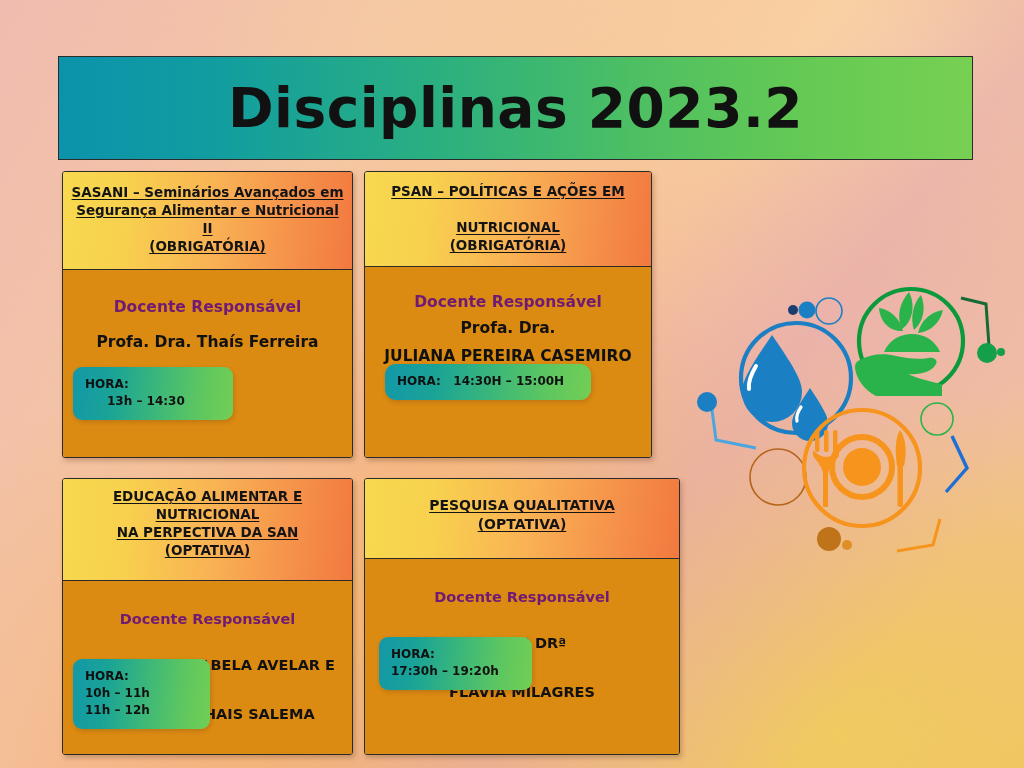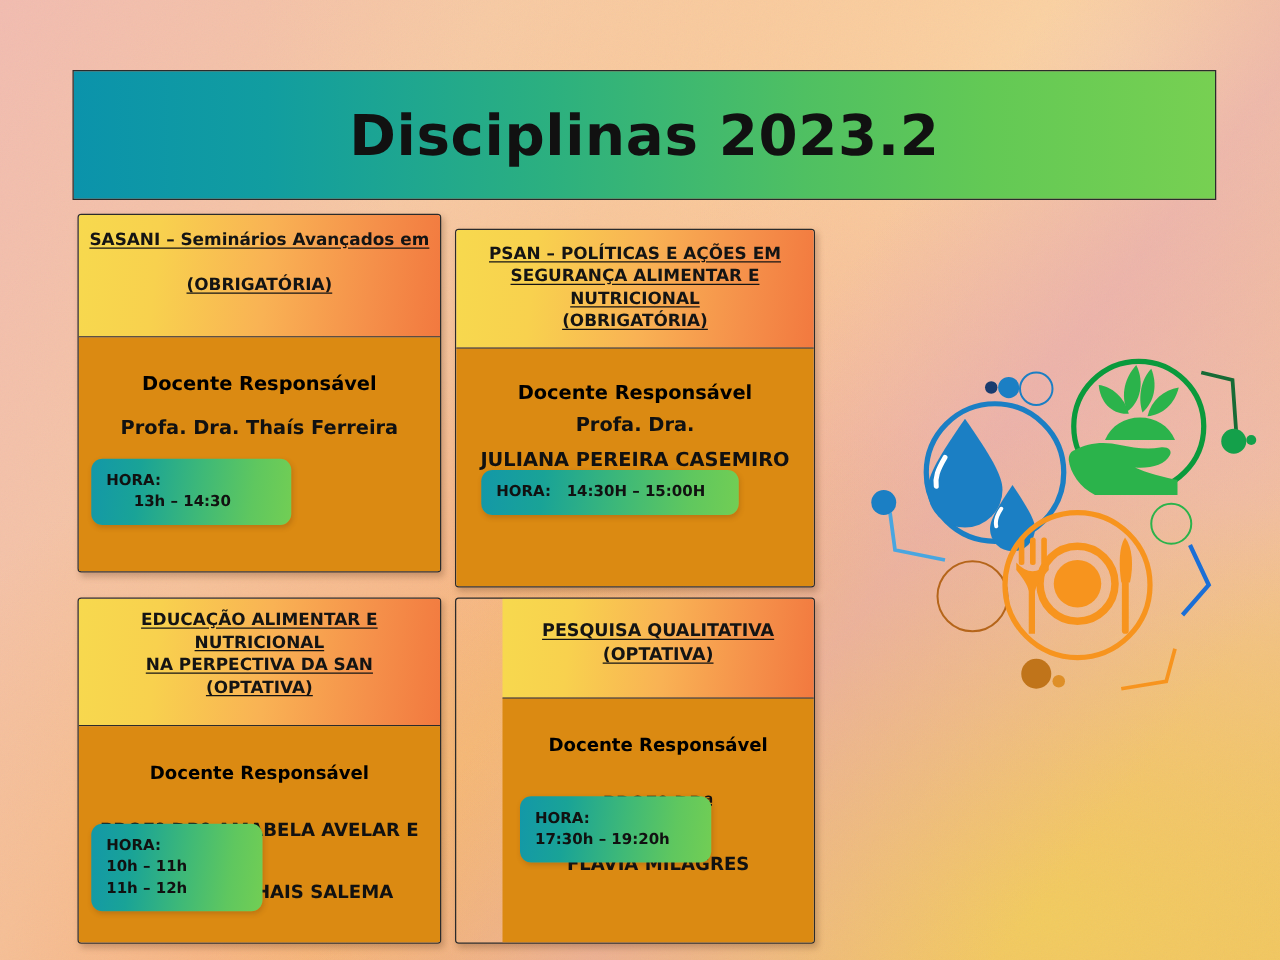--- a/index.html
+++ b/index.html
@@ -28,21 +28,21 @@
   #bg-noise { position:absolute; inset:0; opacity:0.055; }
 
   
   #banner {
     position:absolute; left:58px; top:56px; width:915px; height:104px;
     border:1.5px solid #2b2b2b;
     background:linear-gradient(90deg,#0B93AB 0%, #119DA0 17%, #2CB07F 42%, #4FC062 64%, #63C955 80%, #77D052 100%);
     display:flex; align-items:center; justify-content:center;
   }
   #banner-title {
-    font-size:45px; font-weight:bold; color:#111; letter-spacing:0.5px;
+    font-size:55px; font-weight:bold; color:#111; letter-spacing:0.5px;
     white-space:nowrap;
   }
 
   
   .card {
     position:absolute;
     border:1.6px solid #2b2b2b;
     border-radius:3px;
     overflow:hidden;
     display:flex; flex-direction:column;
@@ -58,52 +58,52 @@
     font-size:13.5px; font-weight:bold; color:#141414;
     text-align:center; line-height:1.33;
     text-decoration:underline; text-underline-offset:2px;
   }
   .card-body {
     background:#DB8A12;
     flex:1; position:relative;
     display:flex; flex-direction:column; align-items:center;
     padding-top:14px;
   }
-  .docente-label { font-size:15.5px; font-weight:bold; color:#000000; text-align:right; }
+  .docente-label { font-size:15.5px; font-weight:bold; color:#701a75; text-align:right; }
   .docente-name  { font-size:15.5px; font-weight:bold; color:#111; text-align:center; line-height:1.35; }
   .hora-box {
     position:absolute;
     background:linear-gradient(97deg,#1398A8 0%, #19A397 24%, #3FB977 55%, #5FC75F 80%, #72CE54 100%);
     border-radius:9px;
     padding:9px 12px 10px 12px;
     box-shadow:1px 2px 4px rgba(90,50,20,0.22);
   }
   .hora-line { font-size:12px; font-weight:bold; color:#111; line-height:1.42; white-space:pre; }
   .hora-line.indent { padding-left:22px; }
 
   
   #card-sasani   { left:62px;  top:171px; width:291px; height:287px; }
   #card-sasani   .card-header { height:98px; }
   #card-sasani   .docente-label { margin-top:14px; }
   #card-sasani   .docente-name  { margin-top:16px; }
   #card-sasani   .hora-box { left:10px; top:97px; width:160px; }
 
-  #card-psan     { left:364px; top:171px; width:288px; height:287px;margin-top:12px; }
+  #card-psan     { left:364px; top:171px; width:288px; height:287px; }
   #card-psan     .card-header { height:95px; padding-top:11px; }
   #card-psan     .docente-label { margin-top:12px; }
   #card-psan     .docente-name  { margin-top:7px;text-align:right; }
-  #card-psan     .hora-box { left:20px; top:97px; width:206px; }
+  #card-psan     .hora-box { left:20px; top:97px; width:206px;border-radius:11px; }
 
   #card-ean      { left:62px;  top:478px; width:291px; height:277px; }
   #card-ean      .card-header { height:102px; padding-top:9px; }
   #card-ean      .docente-label { margin-top:16px; font-size:14.5px; }
   #card-ean      .docente-name  { margin-top:29px; font-size:14.5px; }
   #card-ean      .hora-box { left:10px; top:78px; width:137px; }
 
-  #card-pesq     { left:364px; top:478px; width:288px; height:277px;padding-left:37px; }
+  #card-pesq     { left:364px; top:478px; width:316px; height:277px; }
   #card-pesq     .card-header { height:80px; padding-top:17px; }
   #card-pesq     .card-header .card-header-text { font-size:14px; }
   #card-pesq     .docente-label { margin-top:16px; font-size:14.5px; }
   #card-pesq     .docente-name  { margin-top:29px; font-size:14.5px; }
   #card-pesq     .hora-box { left:14px; top:78px; width:153px; }
 
   
   #illustration { position:absolute; left:690px; top:268px; width:320px; height:300px; }
 </style>
 </head>
@@ -119,39 +119,39 @@
 </svg>
 
 <div id="banner">
   <div id="banner-title">Disciplinas 2023.2</div>
 </div>
 
 <div class="card" id="card-sasani">
   <div class="card-header">
     <div class="card-header-text">
       <span>SASANI – Seminários Avançados em</span><br>
-      <br>
+      <span>Segurança Alimentar e Nutricional II</span><br>
       <span>(OBRIGATÓRIA)</span>
     </div>
   </div>
   <div class="card-body">
     <div class="docente-label">Docente Responsável</div>
     <div class="docente-name">Profa. Dra. Thaís Ferreira</div>
     <div class="hora-box">
       <div class="hora-line">HORA:</div>
       <div class="hora-line indent">13h – 14:30</div>
     </div>
   </div>
 </div>
 
 <div class="card" id="card-psan">
   <div class="card-header">
     <div class="card-header-text">
       <span>PSAN – POLÍTICAS E AÇÕES EM</span><br>
-      <span>SEGURANÇA ALIMENTAR E</span><br>
+      <br>
       <span>NUTRICIONAL</span><br>
       <span>(OBRIGATÓRIA)</span>
     </div>
   </div>
   <div class="card-body">
     <div class="docente-label">Docente Responsável</div>
     <div class="docente-name">Profa. Dra.</div>
     <div class="docente-name">JULIANA PEREIRA CASEMIRO</div>
     <div class="hora-box">
       <div class="hora-line">HORA:   14:30H – 15:00H</div>

